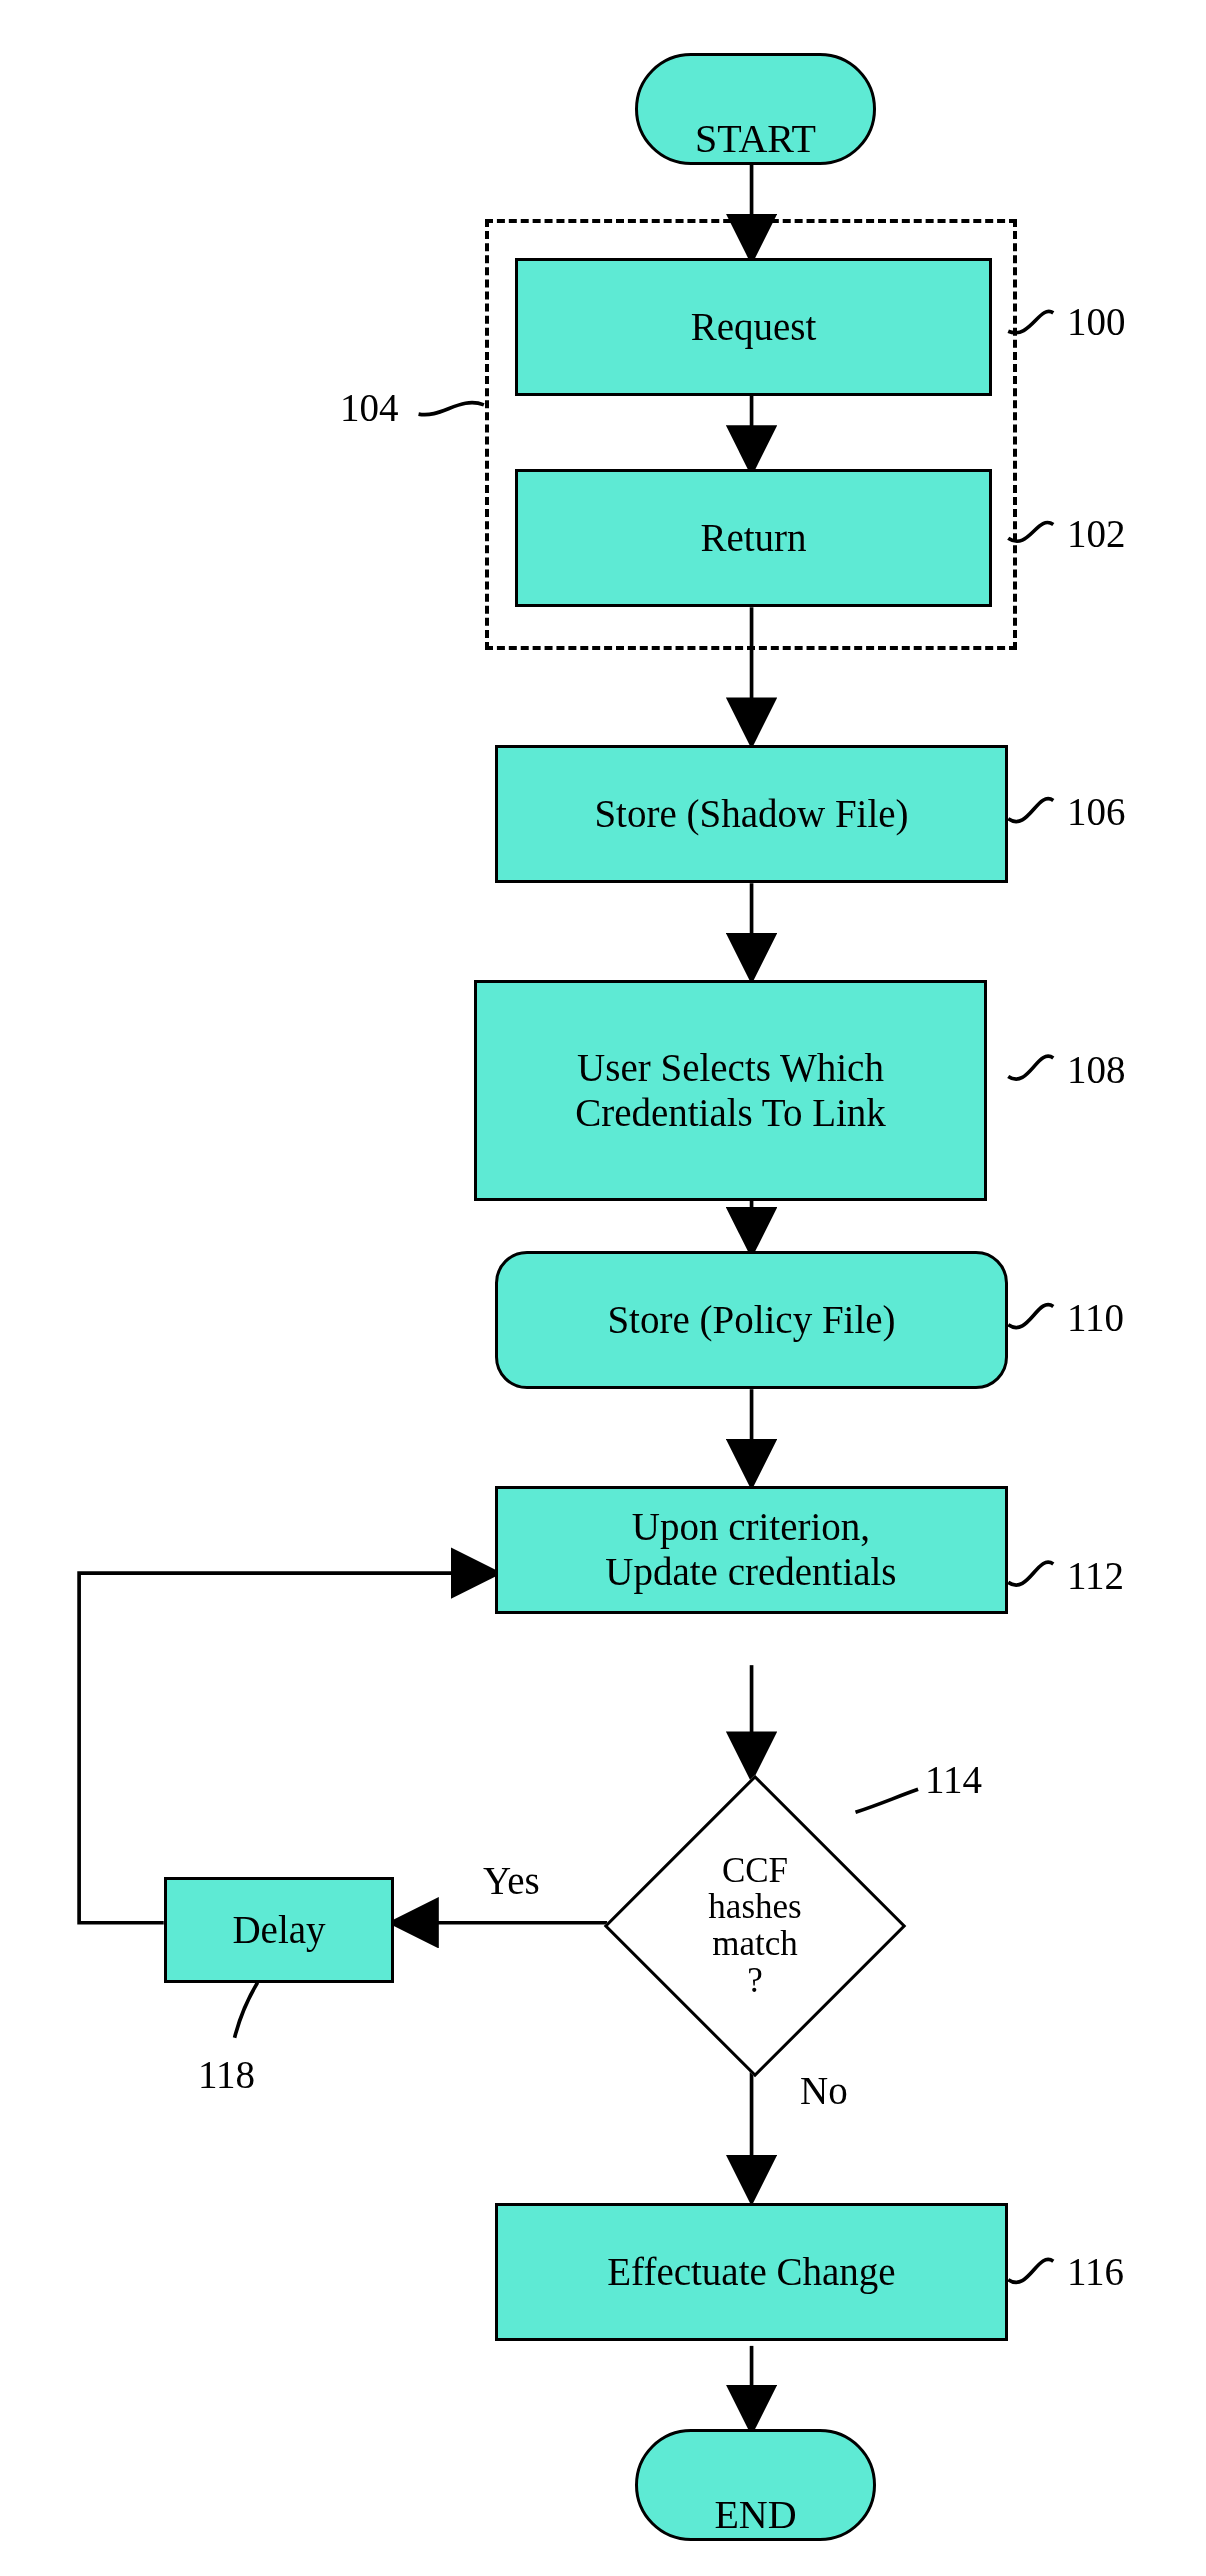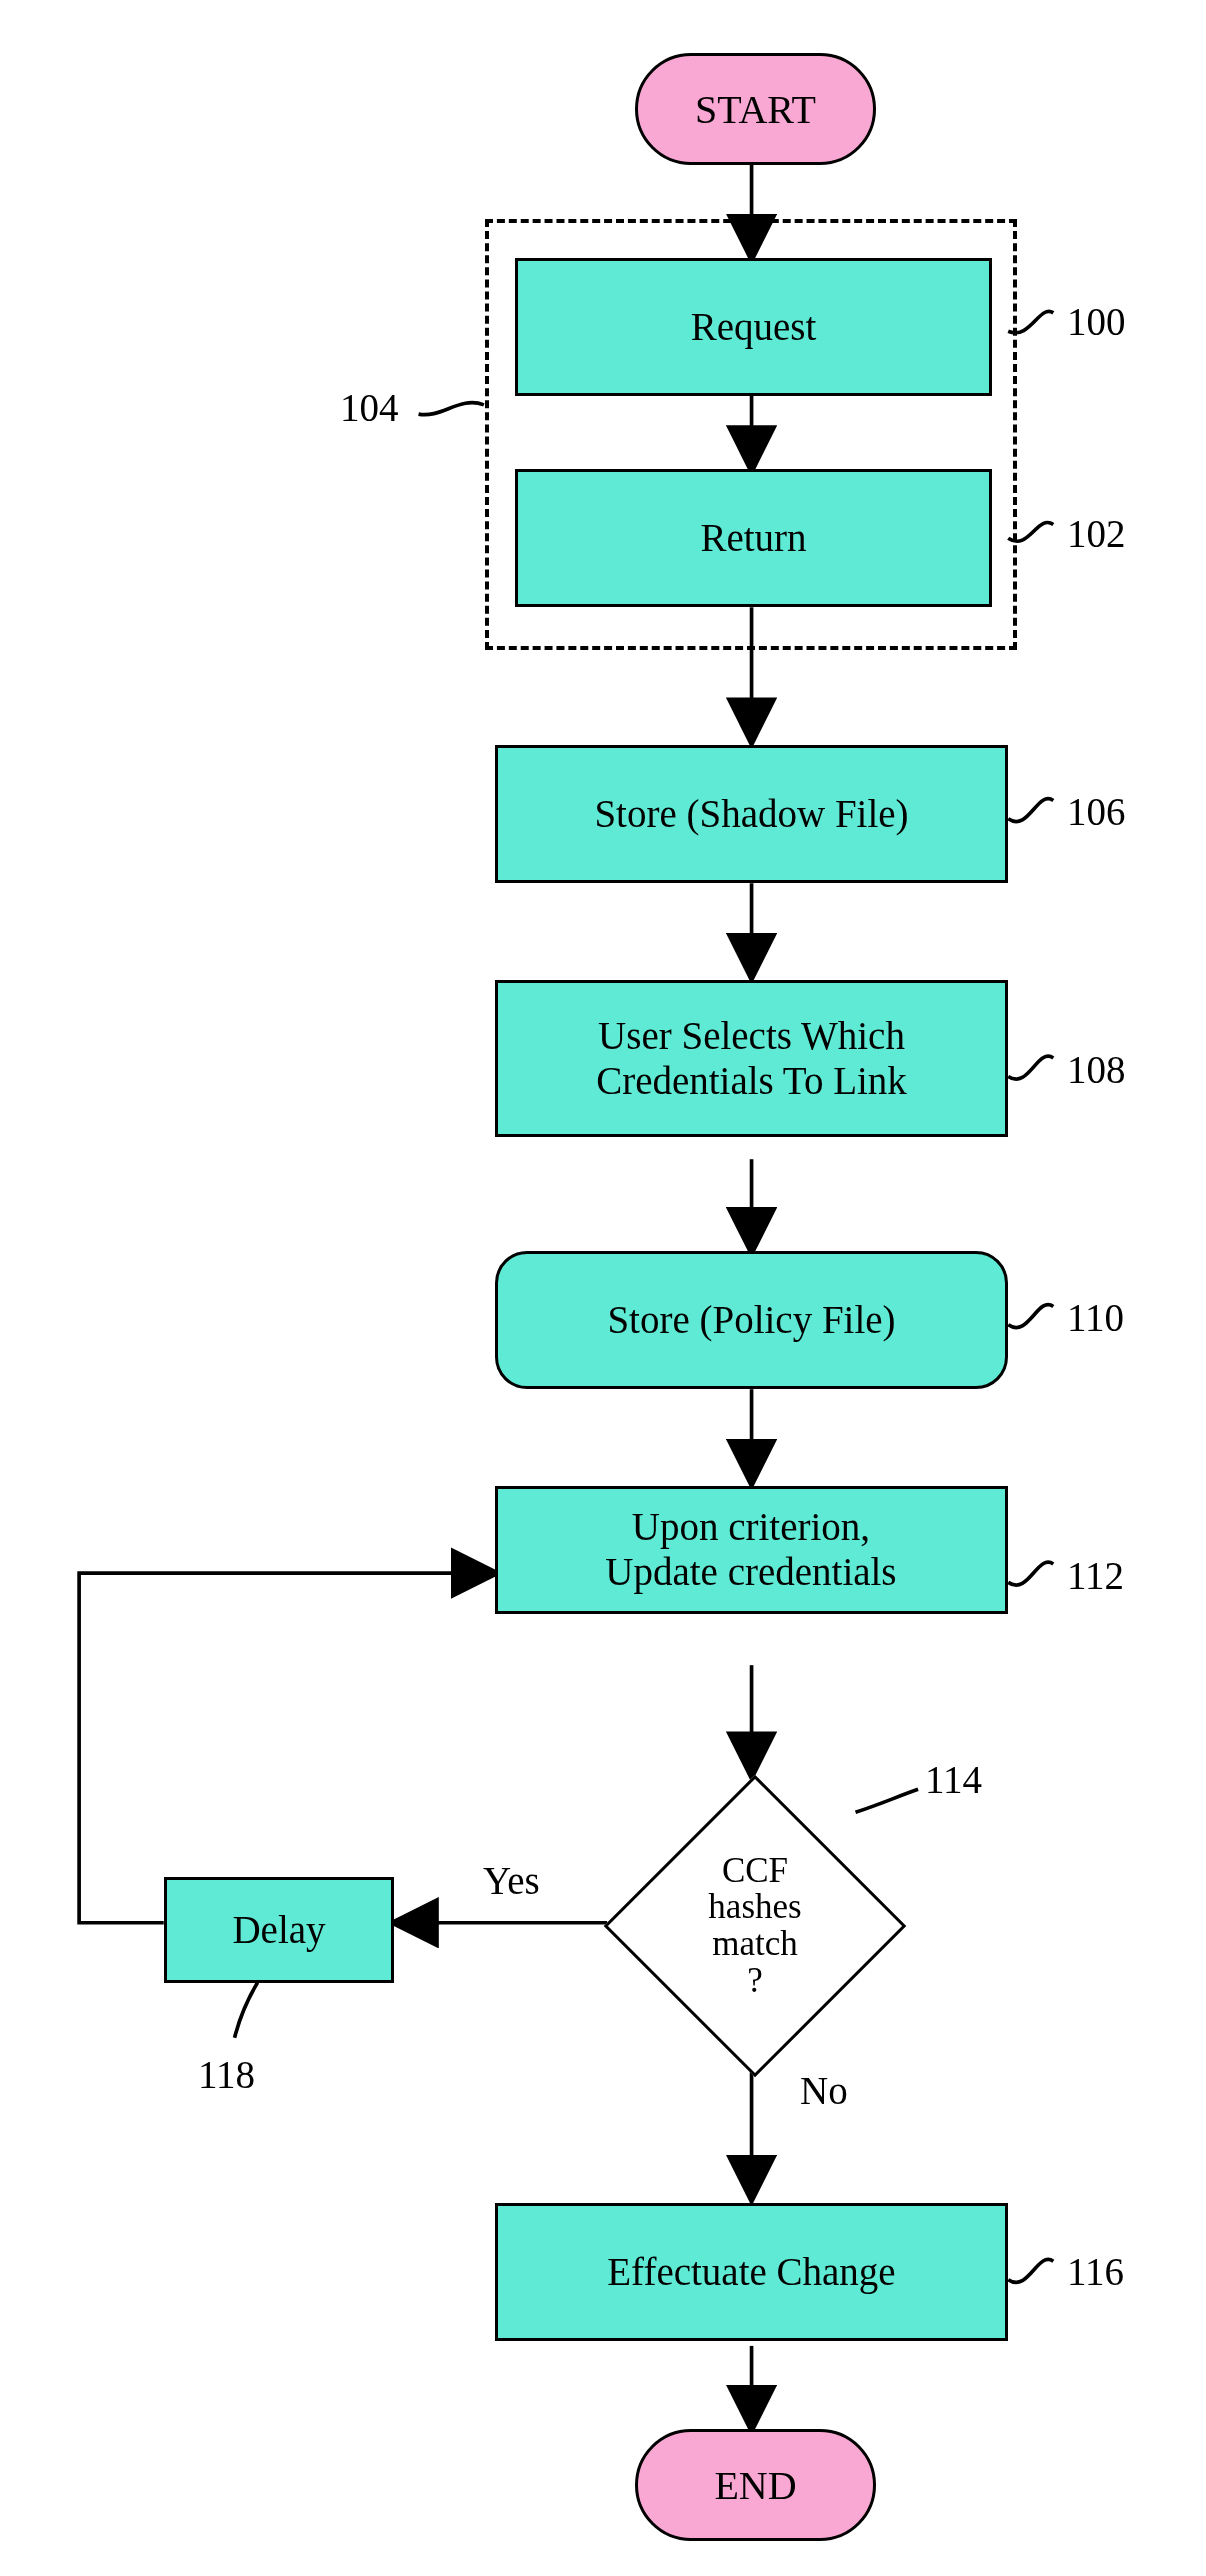--- a/index.html
+++ b/index.html
@@ -24,23 +24,23 @@
     text-align: center;
     font-size: 39px;
     line-height: 1.15;
     padding: 5.5px 9.2px;
     box-sizing: border-box;
   }
   .terminator {
     position: absolute;
     border: 3.7px solid #000;
     border-radius: 919px;
-    background: #f9a8d4;
+    background: #5eead4;
     display: flex;
-    align-items: center;
+    align-items: flex-end;
     justify-content: center;
     font-size: 40px;
   }
   .dashed {
     position: absolute;
     border: 4.6px dashed #000;
     box-sizing: border-box;
   }
   .diamond {
     position: absolute;
@@ -133,21 +133,21 @@
   </div>
 
   <div class="box" style="left:515px; top:469px; width:477px; height:138px;">
     <span>Return</span>
   </div>
 
   <div class="box" style="left:495px; top:745px; width:513px; height:138px;">
     <span>Store (Shadow File)</span>
   </div>
 
-  <div class="box" style="left:495px; top:980px; width:513px; height:157px; white-space:pre-line;">
+  <div class="box" style="left:474px; top:980px; width:513px; height:221px; white-space:pre-line;">
     <span>User Selects Which
 Credentials To Link</span>
   </div>
 
   <div class="box" style="left:495px; top:1251px; width:513px; height:138px;border-radius:32px;">
     <span>Store (Policy File)</span>
   </div>
 
   <div class="box" style="left:495px; top:1486px; width:513px; height:128px; white-space:pre-line;padding-left:8px;">
     <span>Upon criterion,

